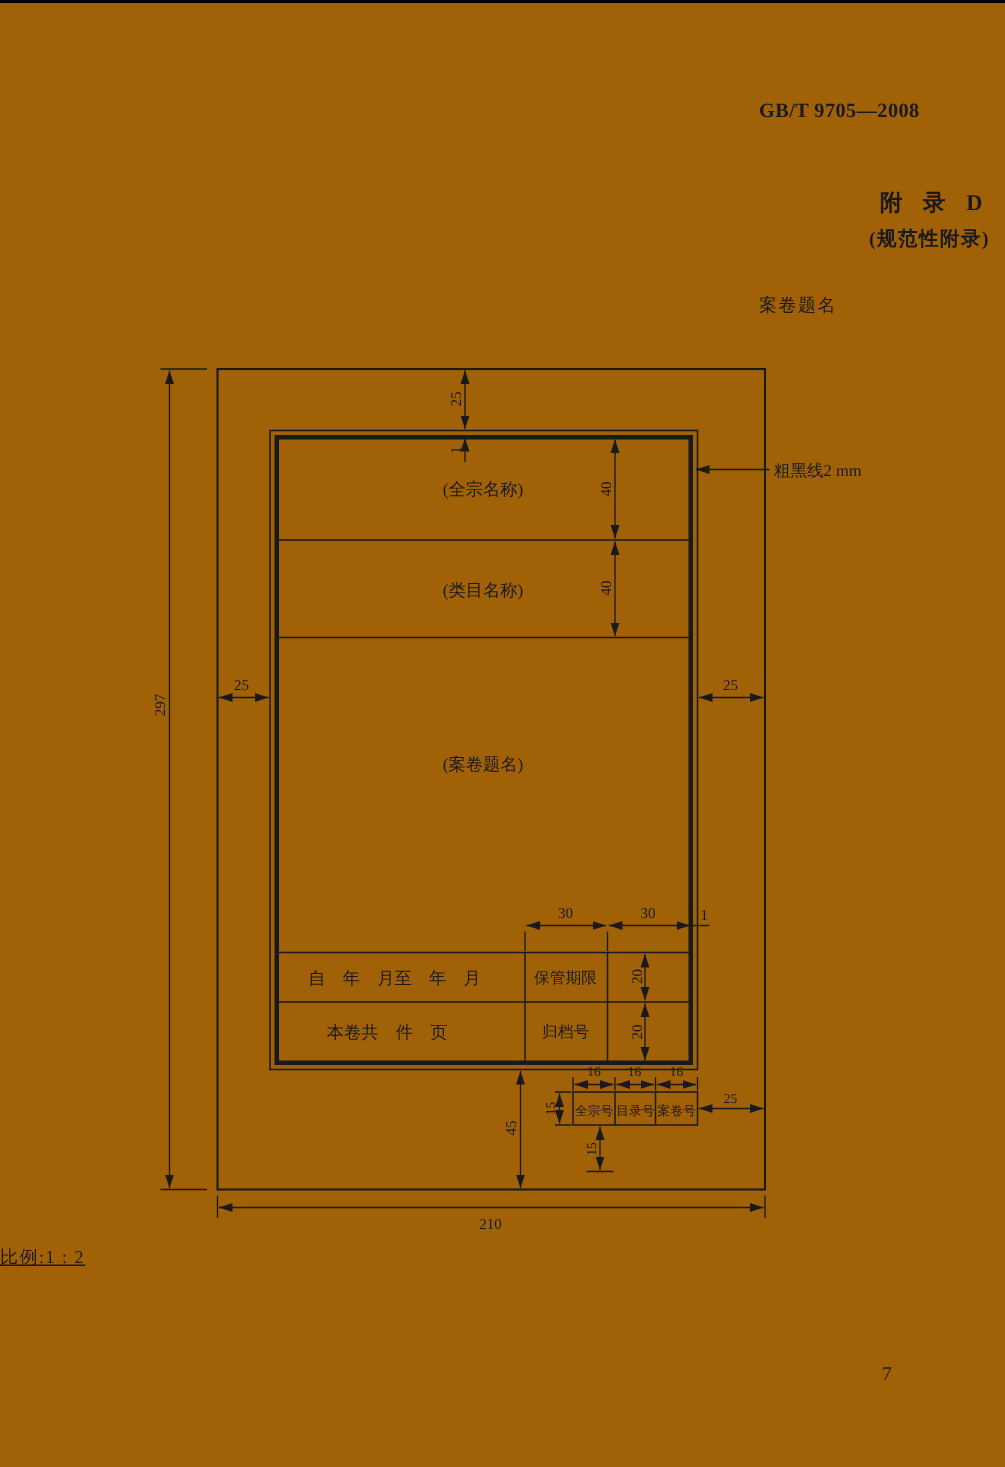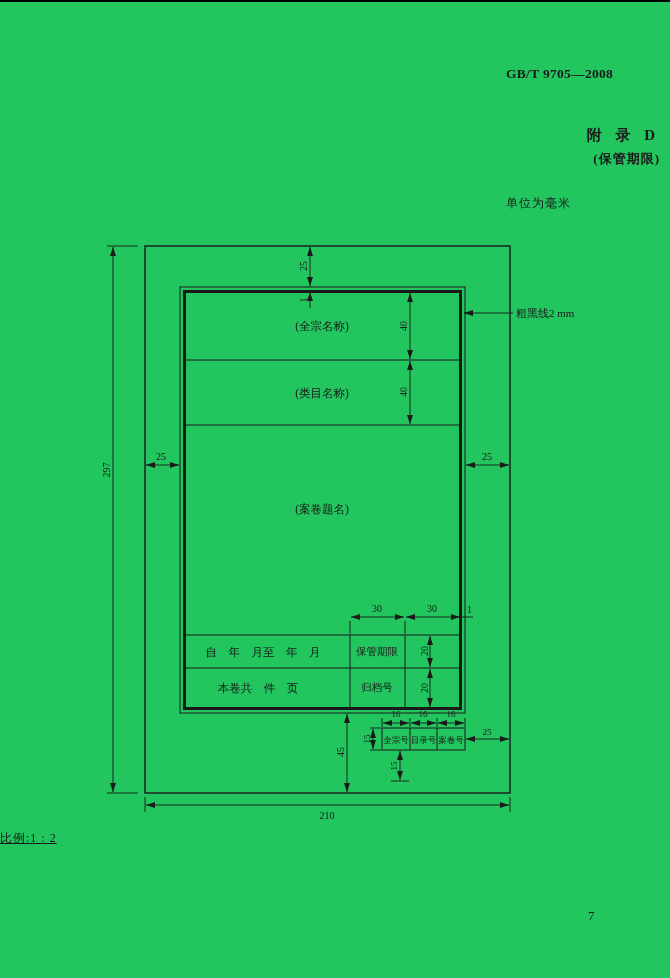--- a/index.html
+++ b/index.html
@@ -1,19 +1,19 @@
 <!DOCTYPE html>
 <html><head>
 <meta charset="utf-8">
 <style>
   html,body{margin:0;padding:0;background:#e8e8e8;}
   .page{
     position:relative;
     width:670px;height:978px;
-    background:#22c55e;
+    background:#a16207;
     font-family:"Liberation Serif", serif;
     color:#1a1a1a;
     overflow:hidden;
   }
   .top-rule{position:absolute;top:0;left:0;width:670px;height:2px;background:#000;}
   .doc-number{position:absolute;top:66px;left:506px;font-size:13.5px;font-weight:bold;letter-spacing:0.3px;}
   .title{position:absolute;left:0;width:660px;text-align:right;font-weight:bold;}
   .t1{top:126px;font-size:15px;letter-spacing:5px;}
   .t2{top:150px;font-size:13px;letter-spacing:1px;}
   .t3{top:172px;font-size:13.5px;letter-spacing:2px;}
@@ -34,22 +34,22 @@
   svg .lbl-xs{font-size:8.5px;}
   svg .note{font-size:11px;}
 </style>
 </head>
 <body>
 
 <div class="page">
   <div class="top-rule"></div>
   <div class="doc-number">GB/T 9705—2008</div>
   <div class="title t1">附 录 D</div>
-  <div class="title t2">(保管期限)</div>
-  <div class="unit-note">单位为毫米</div>
+  <div class="title t2">(规范性附录)</div>
+  <div class="unit-note">案卷题名</div>
 
   <svg class="drawing" width="670" height="600" viewBox="0 0 670 600">
     <defs>
       <marker id="ae" markerUnits="userSpaceOnUse" markerWidth="10" markerHeight="8" refX="9" refY="4" orient="auto">
         <path d="M0,1 L9,4 L0,7 Z" fill="#1a1a1a"></path>
       </marker>
       <marker id="as" markerUnits="userSpaceOnUse" markerWidth="10" markerHeight="8" refX="1" refY="4" orient="auto">
         <path d="M10,1 L1,4 L10,7 Z" fill="#1a1a1a"></path>
       </marker>
     </defs>

